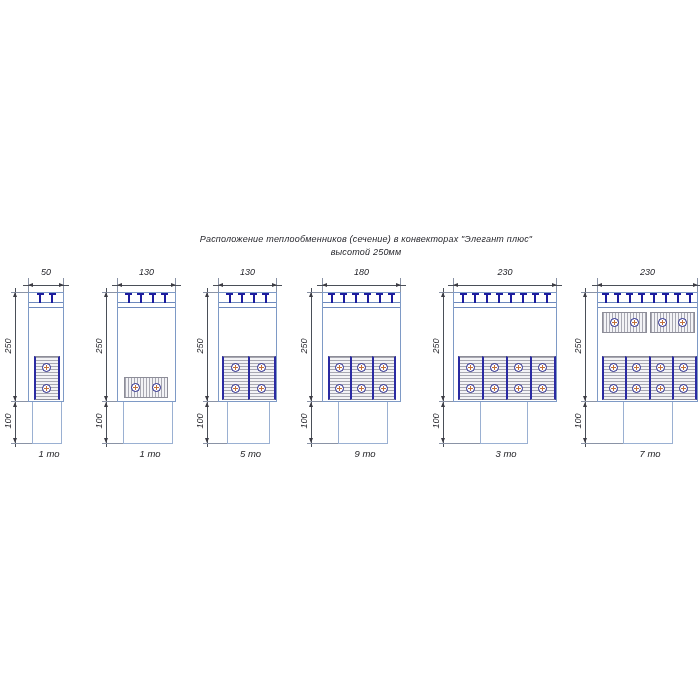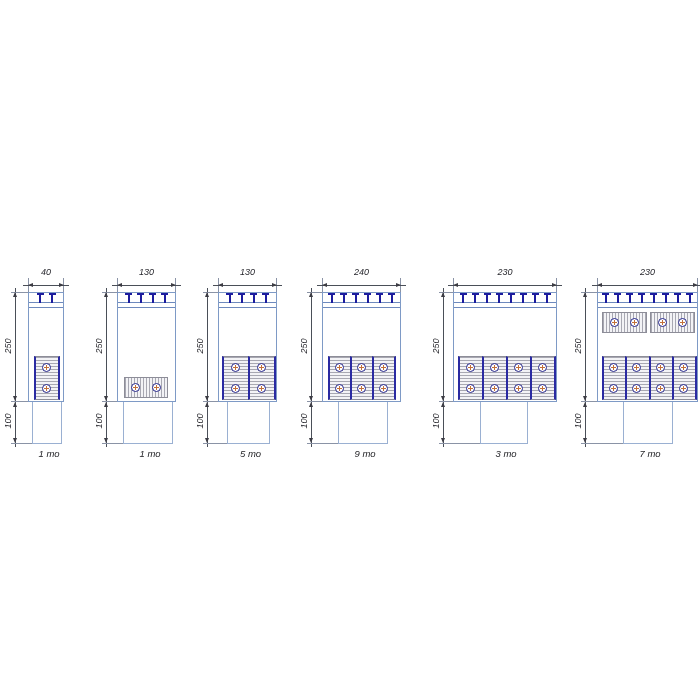--- a/index.html
+++ b/index.html
@@ -68,37 +68,39 @@
   .arr { width: 0; height: 0; }
   .arr-l { border-top:2px solid transparent; border-bottom:2px solid transparent; border-right:5px solid #3c3c44; }
   .arr-r { border-top:2px solid transparent; border-bottom:2px solid transparent; border-left:5px solid #3c3c44; }
   .arr-u { border-left:2px solid transparent; border-right:2px solid transparent; border-bottom:5px solid #3c3c44; }
   .arr-d { border-left:2px solid transparent; border-right:2px solid transparent; border-top:5px solid #3c3c44; }
 </style>
 </head>
 <body>
 
 <div class="canvas">
+  <div class="title-line" style="top:234px">Расположение теплообменников (сечение) в конвекторах "Элегант плюс"</div>
+  <div class="title-line" style="top:247px">высотой 250мм</div>
   <div id="drawing">
       <div class="a">
         <div class="a box" style="left: 28px; top: 292px; width: 36px; height: 110px;"></div>
         <div class="a bandline" style="left: 29px; top: 302px; width: 34px;"></div>
         <div class="a bandline" style="left: 29px; top: 307px; width: 34px;"></div>
         <div class="a clip" style="left: 36.5px; top: 293px;"></div>
         <div class="a clip" style="left: 48.5px; top: 293px;"></div>
         <div class="a vunit vlast" style="left: 34px; top: 356px; width: 26px; height: 44px;"></div>
         <div class="a circle" style="left: 41.5px; top: 362.5px;"></div>
         <div class="a circle" style="left: 41.5px; top: 383.5px;"></div>
         <div class="a duct" style="left: 32px; top: 402px; width: 30px; height: 42px;"></div>
         <div class="a eline" style="left: 28px; top: 278px; width: 1px; height: 14px;"></div>
         <div class="a eline" style="left: 63px; top: 278px; width: 1px; height: 14px;"></div>
         <div class="a dline" style="left: 23px; top: 285px; width: 46px; height: 1px;"></div>
         <div class="a arr arr-l" style="left: 28px; top: 283px;"></div>
         <div class="a arr arr-r" style="left: 59px; top: 283px;"></div>
-        <div class="a dimtext" style="left: 26px; top: 267px; width: 40px;">40</div>
+        <div class="a dimtext" style="left: 26px; top: 267px; width: 40px;">50</div>
         <div class="a dline" style="left: 15px; top: 288px; width: 1px; height: 159px;"></div>
         <div class="a eline" style="left: 11px; top: 292px; width: 17px; height: 1px;"></div>
         <div class="a eline" style="left: 11px; top: 401px; width: 17px; height: 1px;"></div>
         <div class="a eline" style="left: 11px; top: 443px; width: 21px; height: 1px;"></div>
         <div class="a arr arr-u" style="left: 13px; top: 292px;"></div>
         <div class="a arr arr-d" style="left: 13px; top: 396px;"></div>
         <div class="a arr arr-u" style="left: 13px; top: 402px;"></div>
         <div class="a arr arr-d" style="left: 13px; top: 438px;"></div>
         <div class="a dimtext vtext" style="left: -8px; top: 340.5px; width: 32px;">250</div>
         <div class="a dimtext vtext" style="left: -8px; top: 416px; width: 32px;">100</div>
@@ -185,21 +187,21 @@
         <div class="a circle" style="left: 356.5px; top: 383.5px;"></div>
         <div class="a vunit vlast" style="left: 372px; top: 356px; width: 24px; height: 44px;"></div>
         <div class="a circle" style="left: 378.5px; top: 362.5px;"></div>
         <div class="a circle" style="left: 378.5px; top: 383.5px;"></div>
         <div class="a duct" style="left: 338px; top: 402px; width: 50px; height: 42px;"></div>
         <div class="a eline" style="left: 322px; top: 278px; width: 1px; height: 14px;"></div>
         <div class="a eline" style="left: 400px; top: 278px; width: 1px; height: 14px;"></div>
         <div class="a dline" style="left: 317px; top: 285px; width: 89px; height: 1px;"></div>
         <div class="a arr arr-l" style="left: 322px; top: 283px;"></div>
         <div class="a arr arr-r" style="left: 396px; top: 283px;"></div>
-        <div class="a dimtext" style="left: 341.5px; top: 267px; width: 40px;">240</div>
+        <div class="a dimtext" style="left: 341.5px; top: 267px; width: 40px;">180</div>
         <div class="a dline" style="left: 311px; top: 288px; width: 1px; height: 159px;"></div>
         <div class="a eline" style="left: 307px; top: 292px; width: 15px; height: 1px;"></div>
         <div class="a eline" style="left: 307px; top: 401px; width: 15px; height: 1px;"></div>
         <div class="a eline" style="left: 307px; top: 443px; width: 31px; height: 1px;"></div>
         <div class="a arr arr-u" style="left: 309px; top: 292px;"></div>
         <div class="a arr arr-d" style="left: 309px; top: 396px;"></div>
         <div class="a arr arr-u" style="left: 309px; top: 402px;"></div>
         <div class="a arr arr-d" style="left: 309px; top: 438px;"></div>
         <div class="a dimtext vtext" style="left: 288px; top: 340.5px; width: 32px;">250</div>
         <div class="a dimtext vtext" style="left: 288px; top: 416px; width: 32px;">100</div>

